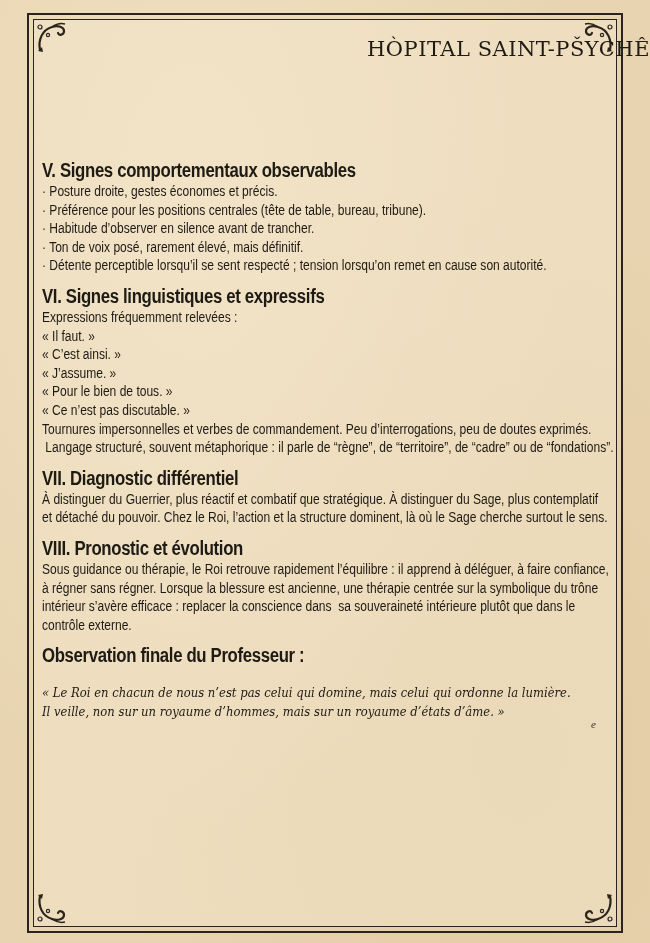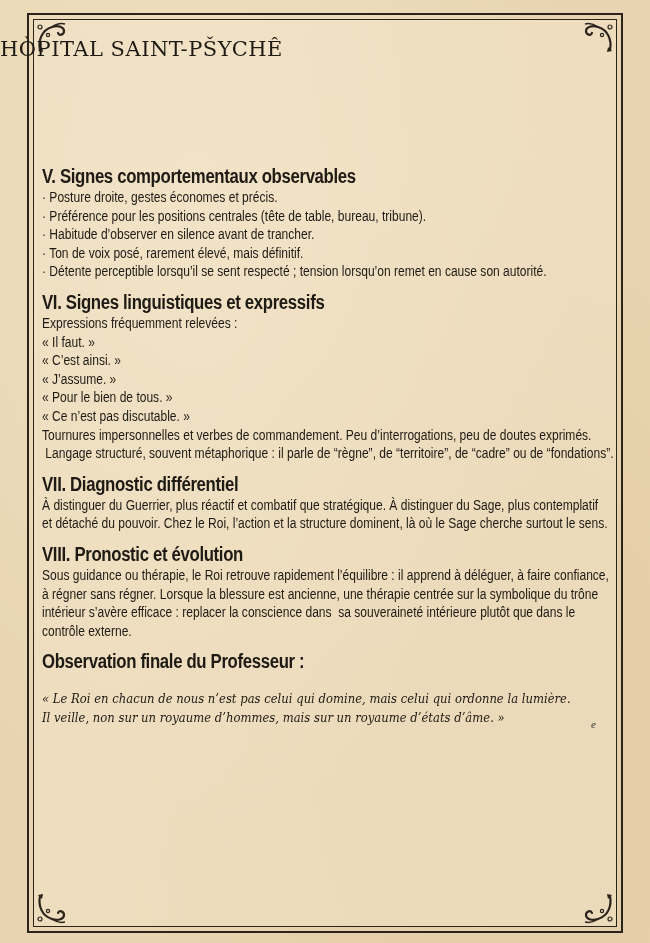--- a/index.html
+++ b/index.html
@@ -22,26 +22,26 @@
     background: linear-gradient(180deg, rgba(245,232,208,0.45) 0%, rgba(242,228,200,0.55) 100%);
   }
   .corner { position: absolute; width: 34px; height: 34px; }
   .corner svg { width: 34px; height: 34px; display: block; }
   .c-tl { left: 34px; top: 20px; }
   .c-tr { left: 582px; top: 20px; transform: scaleX(-1); }
   .c-bl { left: 34px; top: 892px; transform: scaleY(-1); }
   .c-br { left: 582px; top: 892px; transform: scale(-1,-1); }
 
   .title {
-    position: absolute; left: 0; width: 650px; top: 37px; text-align: left;
+    position: absolute; left: 0; width: 650px; top: 37px; text-align: right;
     font-family: "DejaVu Serif", "Liberation Serif", serif;
     font-size: 21px; letter-spacing: 0.5px; color: #1e1a14;
   }
   .content {
-    position: absolute; left: 42px; top: 164px; width: 575px;
+    position: absolute; left: 42px; top: 158px; width: 575px;
     font-size: 13px; line-height: 18.6px;
   }
   .content .cond { transform: scaleX(0.86); transform-origin: left top; width: 668px; }
   h2 {
     margin: 0; font-size: 19.5px; line-height: 24px; font-weight: bold;
     font-family: "Liberation Sans", sans-serif; letter-spacing: -0.4px;
   }
   .line { margin: 0; font-size: 14px; line-height: 18.6px; white-space: nowrap; }
   .sec { margin-bottom: 9px; }
   .quote {

